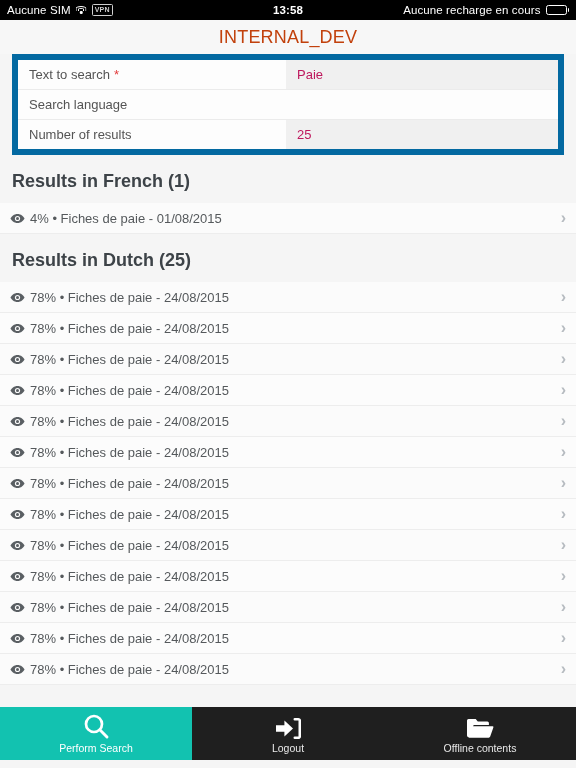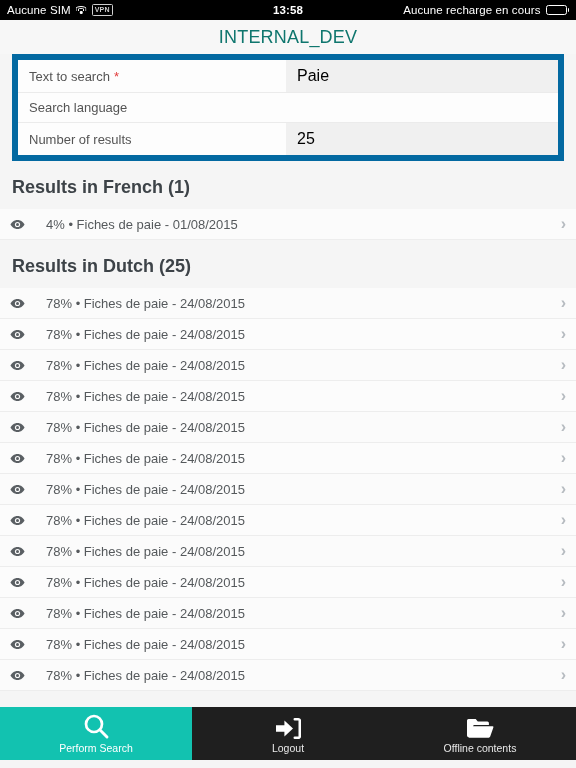--- a/index.html
+++ b/index.html
@@ -35,44 +35,43 @@
   .batt { display:flex; align-items:center; }
   .batt-body { width:21px; height:10px; border:1px solid #fff; border-radius:2.5px; padding:1px; }
   .batt-fill { height:100%; background:#fff; border-radius:1px; }
   .batt-cap { width:1.5px; height:4px; background:#fff; border-radius:0 1px 1px 0; margin-left:1px; }
 
   
   .navbar {
     height:36px; background:#f7f7f7; border-bottom:1px solid #e2e2e2;
     display:flex; align-items:center; justify-content:center;
   }
-  .navbar .title { font-size:18px; color:#0f766e; letter-spacing:.2px; }
+  .navbar .title { font-size:18px; color:#c2410c; letter-spacing:.2px; }
 
   
   .content { position:absolute; top:54px; left:0; right:0; bottom:0; background:#f5f5f5; overflow:hidden; }
 
   .intro { font-size:13.5px; color:#4c4c4c; padding:15px 12px 11px 12px; }
 
   
   .form-table { margin:0 12px; background:#fdfdfd; border:6px solid #0369a1; }
   .form-row { display:flex; min-height:29px; border-bottom:1px solid #ebebeb; }
   .form-row:last-child { border-bottom:none; }
   .form-label { width:268px; flex:none; font-size:13px; color:#545454; padding:7px 0 7px 11px; display:flex; align-items:center; }
   .req { color:#e23b3b; margin-left:4px; font-size:13px; line-height:1; }
-  .form-value { flex:1; background:#f0f0f0; font-size:16px; color:#000000; padding:7px 0 7px 11px; display:flex; align-items:center; }
+  .form-value { flex:1; background:#f0f0f0; font-size:13px; color:#be185d; padding:7px 0 7px 11px; display:flex; align-items:center; }
 
   
   .section-head { font-size:18px; font-weight:bold; color:#3d4348; padding:16px 12px 11px 12px; }
 
   
   .result-row {
     display:flex; align-items:center; height:31px;
     background:#fbfbfb; border-bottom:1px solid #ededed;
     padding:0 10px 0 10px;
-    gap:16px;
   }
   .result-row.alt { background:#fcfcfc; }
   .eye-ico { flex:none; width:15px; height:11px; margin-right:5px; display:flex; align-items:center; }
   .eye-ico svg { display:block; }
   .result-text { font-size:13px; color:#55595c; white-space:nowrap; }
   .chev { margin-left:auto; color:#b6bbc0; font-size:16px; line-height:1; font-weight:600; }
 
   
   .tabbar {
     position:absolute; left:0; right:0; bottom:8px; height:53px;

